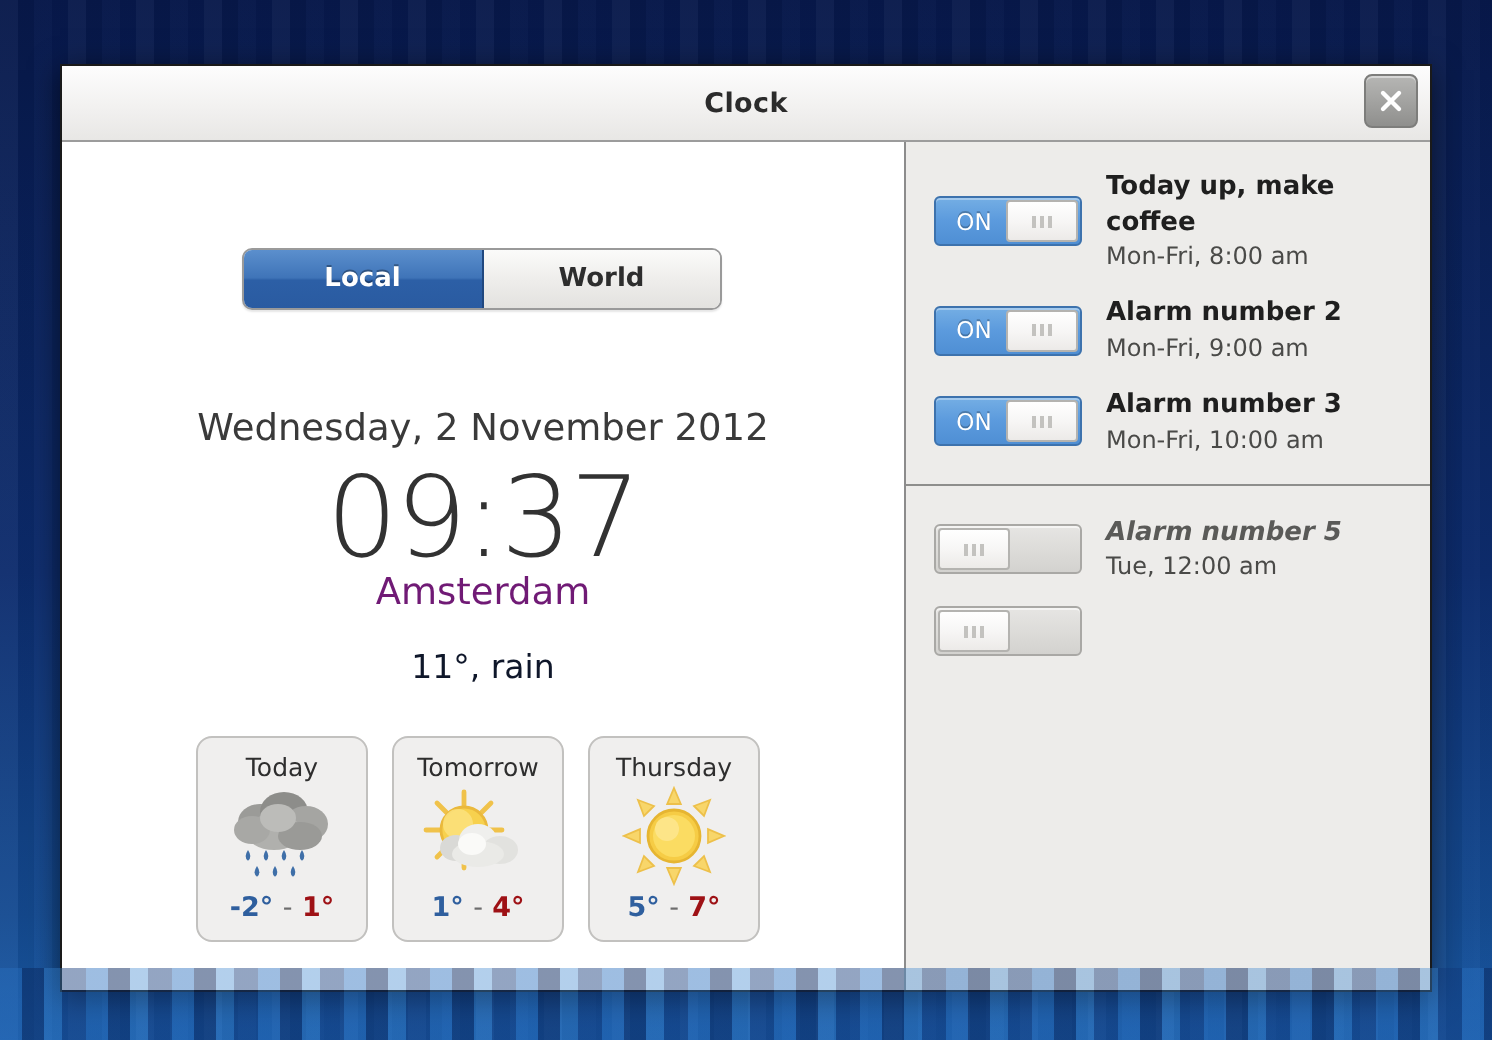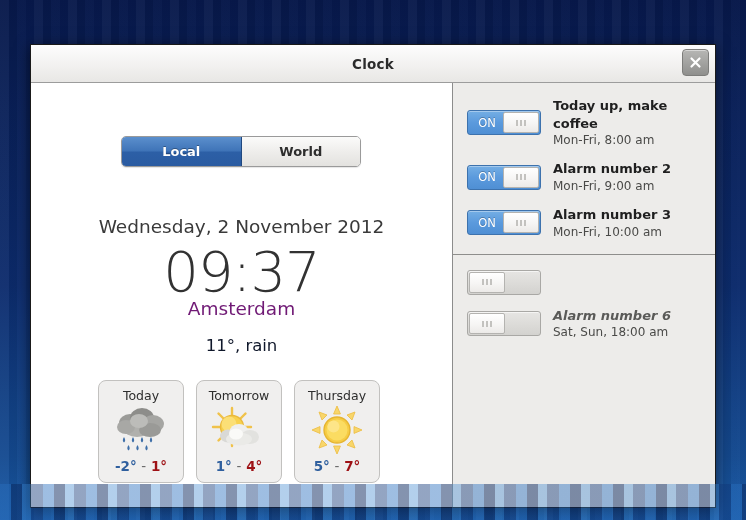--- a/index.html
+++ b/index.html
@@ -28,21 +28,21 @@
       rgba(40,110,190,0.45) 0px, rgba(40,110,190,0.45) 11px,
       rgba(10,40,95,0.5) 11px, rgba(10,40,95,0.5) 22px,
       rgba(55,130,205,0.38) 22px, rgba(55,130,205,0.38) 31px,
       rgba(16,55,120,0.45) 31px, rgba(16,55,120,0.45) 43px);
     pointer-events: none;
   }
 
   
   #window {
     position: absolute;
-    left: 30px; top: 44px;
+    left: 30px; top: 32px;
     width: 686px; height: 464px;
     background: #fff;
     border: 1px solid #1a1a1a;
     box-shadow: 0 3px 14px rgba(0,0,0,0.55);
     display: flex; flex-direction: column;
   }
 
   #titlebar {
     position: relative;
     height: 38px; flex: 0 0 38px;
@@ -392,35 +392,35 @@
 
             <div class="alarm-row is-off">
               <div class="switch off">
                 <span class="switch-label">OFF</span>
                 <span class="knob">
                   <i class="grip"></i>
                     <i class="grip"></i>
                     <i class="grip"></i>
                 </span>
               </div>
+              <div class="alarm-text">
+                <span class="alarm-name">Alarm number 5</span>
+                <span class="alarm-time">Tue, 12:00 am</span>
+              </div>
             </div>
 
             <div class="alarm-row is-off">
               <div class="switch off">
                 <span class="switch-label">OFF</span>
                 <span class="knob">
                   <i class="grip"></i>
                     <i class="grip"></i>
                     <i class="grip"></i>
                 </span>
               </div>
-              <div class="alarm-text">
-                <span class="alarm-name">Alarm number 6</span>
-                <span class="alarm-time">Sat, Sun, 18:00 am</span>
-              </div>
             </div>
 
           </div>
         </div>
 
         <div id="new-alarm-button">New Alarm...</div>
       </div>
 
     </div>
   </div>

